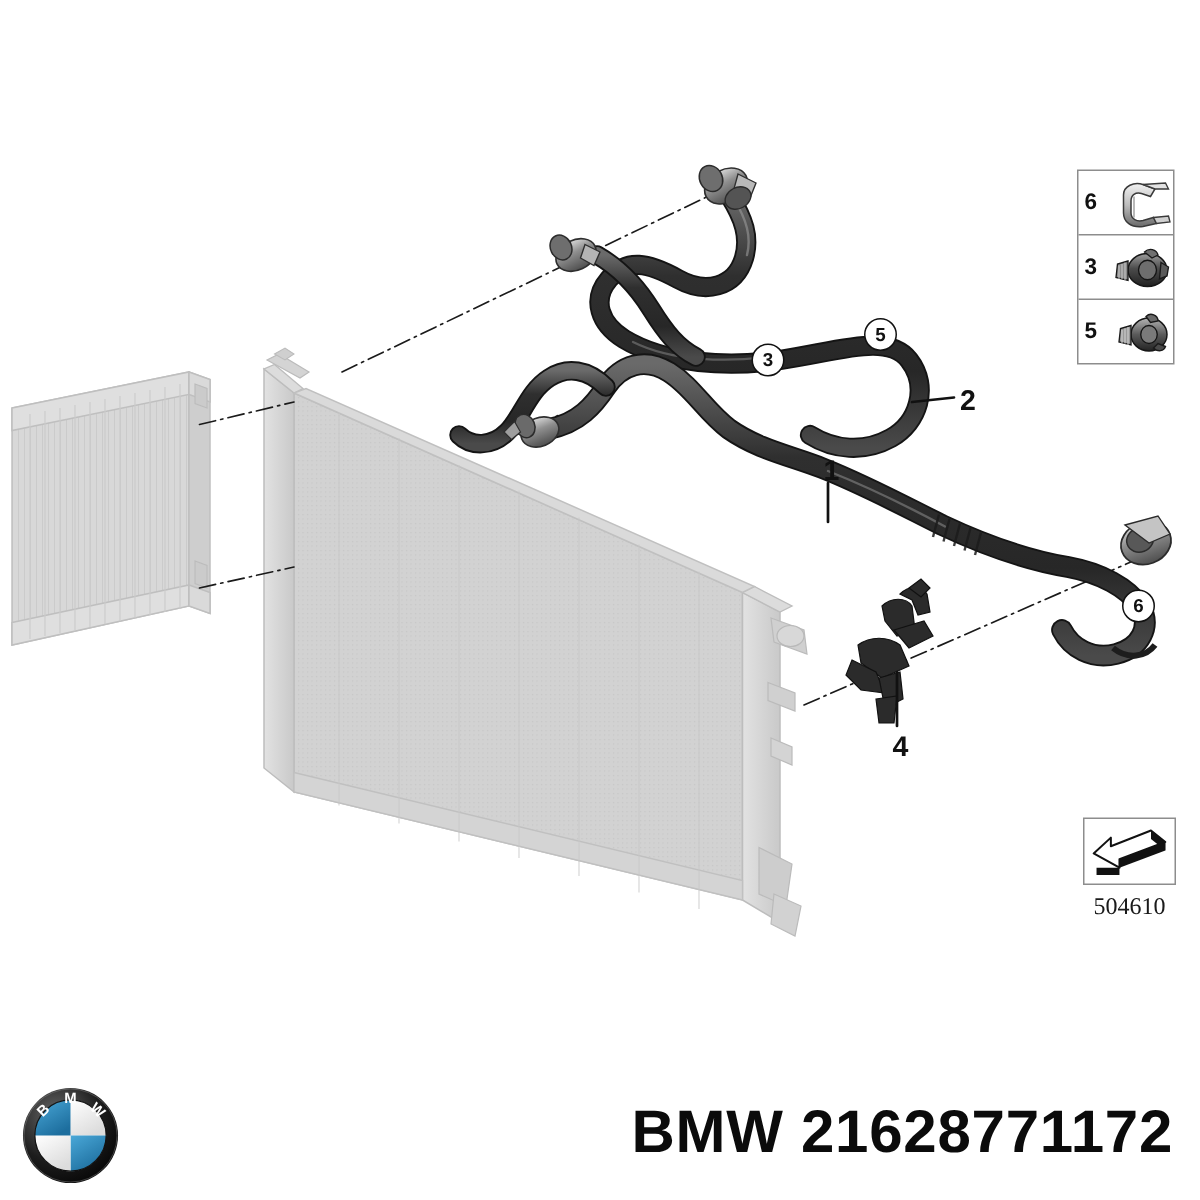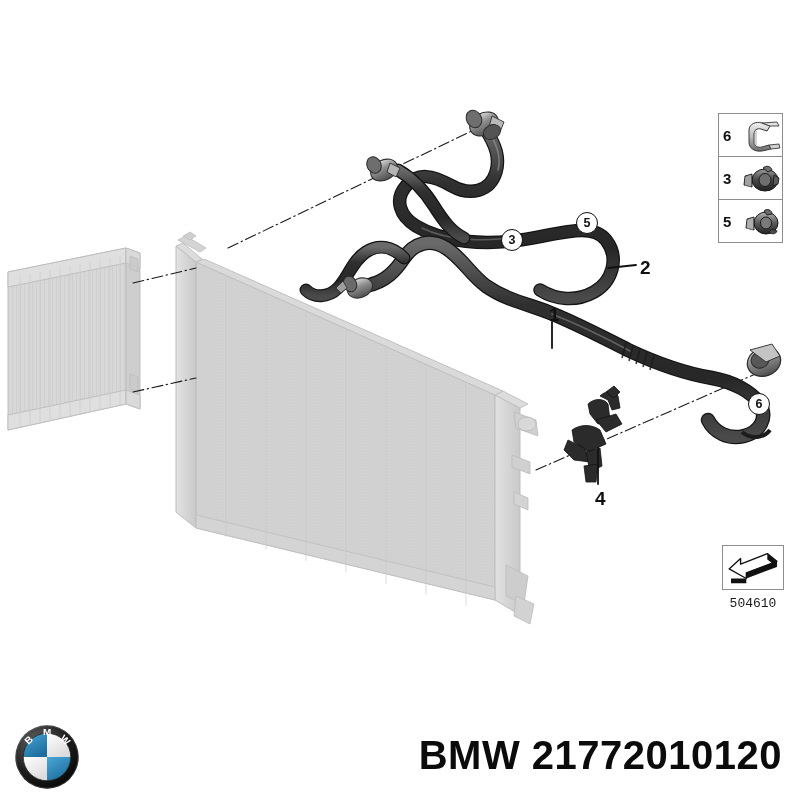--- a/index.html
+++ b/index.html
@@ -66,22 +66,22 @@
   #idbox{
     position:absolute;left:722px;top:545px;
     width:62px;height:45px;
     border:1px solid #8d8d8d;background:#fff;
     box-sizing:border-box;
   }
   #idbox svg{position:absolute;left:0;top:0;width:100%;height:100%;}
   #idnum{
     position:absolute;left:722px;top:596px;
     width:62px;text-align:center;
-    font-size:13px;color:#1a1a1a;
-    font-family:Liberation Mono, monospace;
+    font-size:16px;color:#1a1a1a;
+    font-family:Liberation Serif, serif;
   }
 
   
   #footer{
     position:absolute;left:0;top:715px;width:800px;height:85px;
   }
   #bmw-logo{position:absolute;left:14px;top:9px;width:66px;height:66px;}
   #footer-text{
     position:absolute;right:18px;top:18px;
     font-size:40px;font-weight:bold;letter-spacing:0.5px;
@@ -418,16 +418,16 @@
       <path d="M50,50 L86,50 A36,36 0 0,1 50,86 Z" fill="url(#blueg)"></path>
       <path d="M50,50 L50,86 A36,36 0 0,1 14,50 Z" fill="url(#whiteg)"></path>
       <path d="M14,50 A36,36 0 0,1 50,14 L50,50 Z" fill="url(#blueg)"></path>
       <circle cx="50" cy="50" r="36" fill="none" stroke="#111111" stroke-width="1.2"></circle>
       <g fill="#ffffff" font-family="'Liberation Sans', sans-serif" font-weight="bold" font-size="15">
         <text x="26" y="28" transform="rotate(-44 26 28)" text-anchor="middle">B</text>
         <text x="50" y="17" text-anchor="middle">M</text>
         <text x="74" y="28" transform="rotate(44 74 28)" text-anchor="middle">W</text>
       </g>
     </svg>
-    <div id="footer-text">BMW 21772010120</div>
+    <div id="footer-text">BMW 21628771172</div>
   </div>
 
 </div>
 
 </body></html>

